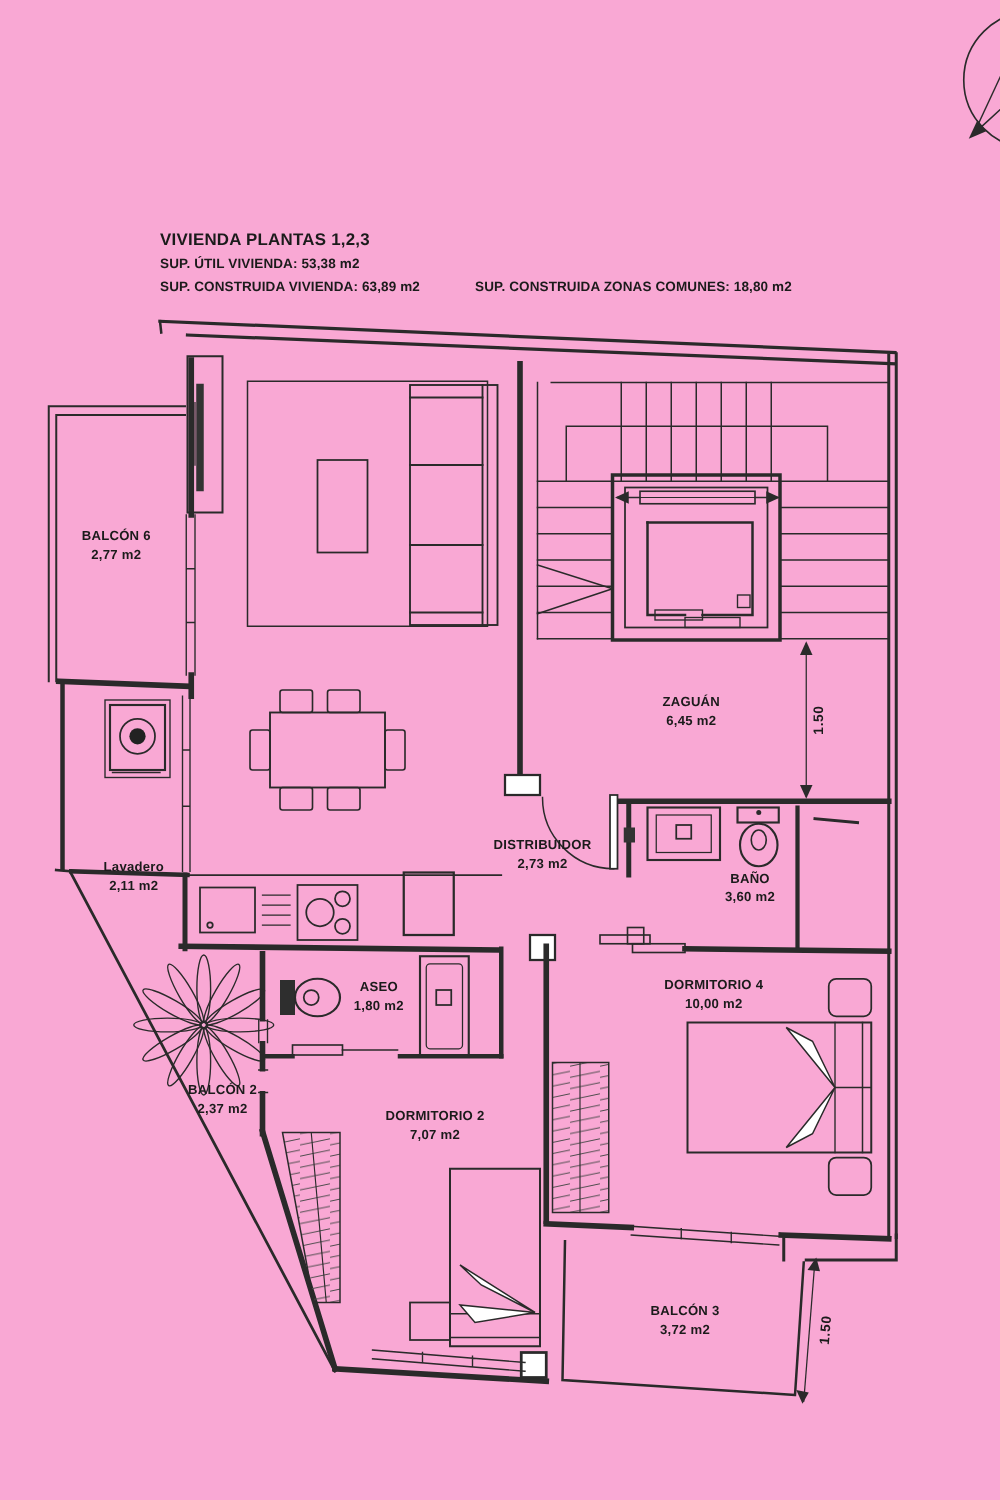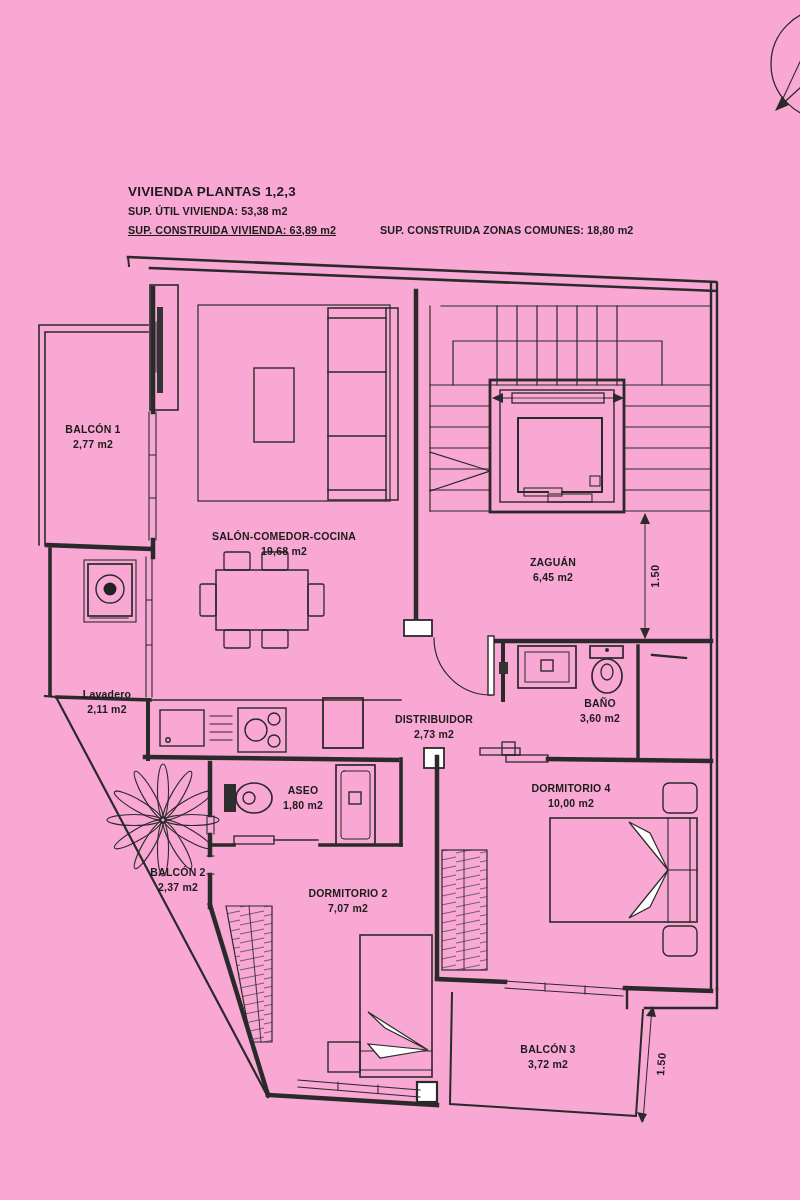--- a/index.html
+++ b/index.html
@@ -3,21 +3,21 @@
 <meta charset="utf-8">
 <style>
   html,body{margin:0;padding:0;background:#fff;}
   .canvas{position:relative;width:800px;height:1200px;background:#f9a8d4;overflow:hidden;
           font-family:"Liberation Sans", sans-serif;color:#1b1b1b;}
   svg{position:absolute;left:0;top:0;}
   .titleblock{position:absolute;left:0;top:0;width:100%;}
   .doc-title{position:absolute;left:128px;top:184px;font-size:13.5px;font-weight:bold;letter-spacing:.2px;}
   .doc-line{position:absolute;font-size:10.8px;font-weight:bold;letter-spacing:.1px;}
   .l2{left:128px;top:205px;}
-  .l3{left:128px;top:224px;text-decoration:underline;}
+  .l3{left:128px;top:224px;}
   .l4{left:380px;top:224px;}
   .room-label{position:absolute;transform:translate(-50%,-50%);text-align:center;
               font-size:10.5px;font-weight:bold;line-height:15px;letter-spacing:.2px;white-space:nowrap;}
   .dim-label{position:absolute;transform:translate(-50%,-50%) rotate(-90deg);
              font-size:11px;font-weight:600;letter-spacing:.5px;white-space:nowrap;}
   .dim-label.tilt{transform:translate(-50%,-50%) rotate(-85deg);}
 </style>
 </head>
 <body>
 
@@ -270,36 +270,32 @@
   </svg>
 
   <div class="titleblock">
     <div class="doc-title">VIVIENDA PLANTAS 1,2,3</div>
     <div class="doc-line l2">SUP. ÚTIL VIVIENDA: 53,38 m2</div>
     <div class="doc-line l3">SUP. CONSTRUIDA VIVIENDA: 63,89 m2</div>
     <div class="doc-line l4">SUP. CONSTRUIDA ZONAS COMUNES: 18,80 m2</div>
   </div>
 
   <div class="room-label" style="left:93px;top:437px;">
-    <div>BALCÓN 1</div>
+    <div>BALCÓN 6</div>
     <div>2,77 m2</div>
-  </div>
-  <div class="room-label" style="left:284px;top:544px;">
-    <div>SALÓN-COMEDOR-COCINA</div>
-    <div>19,68 m2</div>
   </div>
   <div class="room-label" style="left:107px;top:702px;">
     <div>Lavadero</div>
     <div>2,11 m2</div>
   </div>
   <div class="room-label" style="left:553px;top:570px;">
     <div>ZAGUÁN</div>
     <div>6,45 m2</div>
   </div>
-  <div class="room-label" style="left:434px;top:727px;text-align:center;">
+  <div class="room-label" style="left:434px;top:684px;text-align:center;">
     <div>DISTRIBUIDOR</div>
     <div>2,73 m2</div>
   </div>
   <div class="room-label" style="left:600px;top:711px;">
     <div>BAÑO</div>
     <div>3,60 m2</div>
   </div>
   <div class="room-label" style="left:303px;top:798px;">
     <div>ASEO</div>
     <div>1,80 m2</div>

